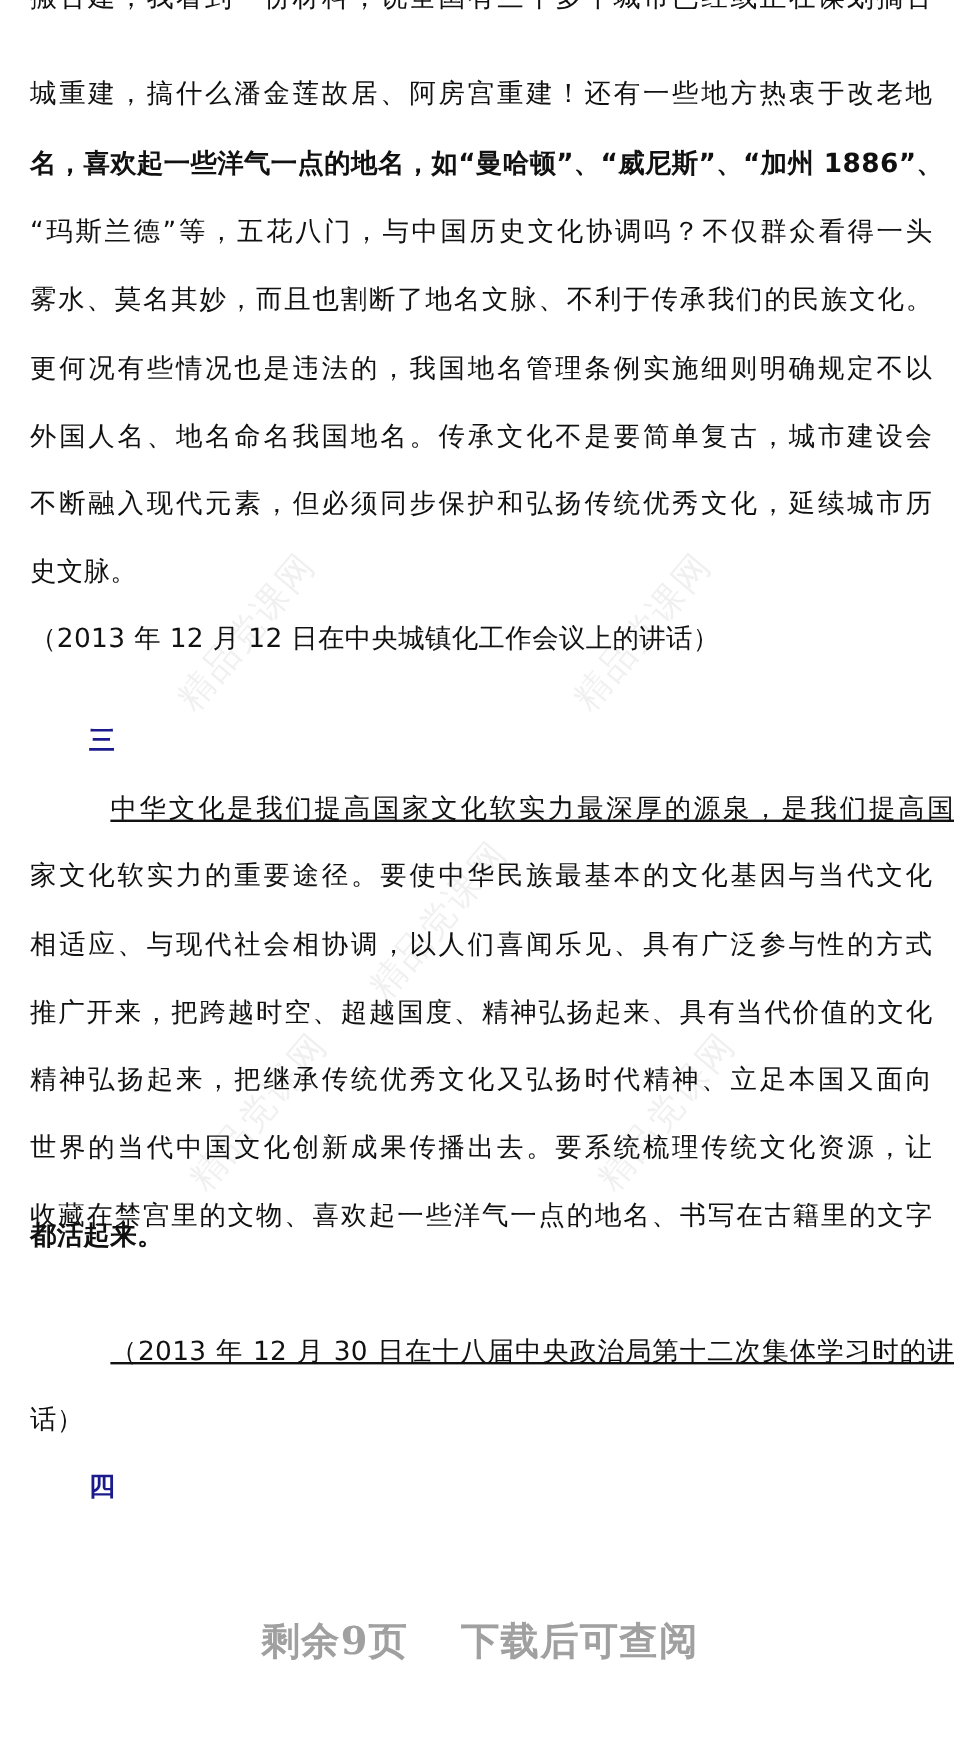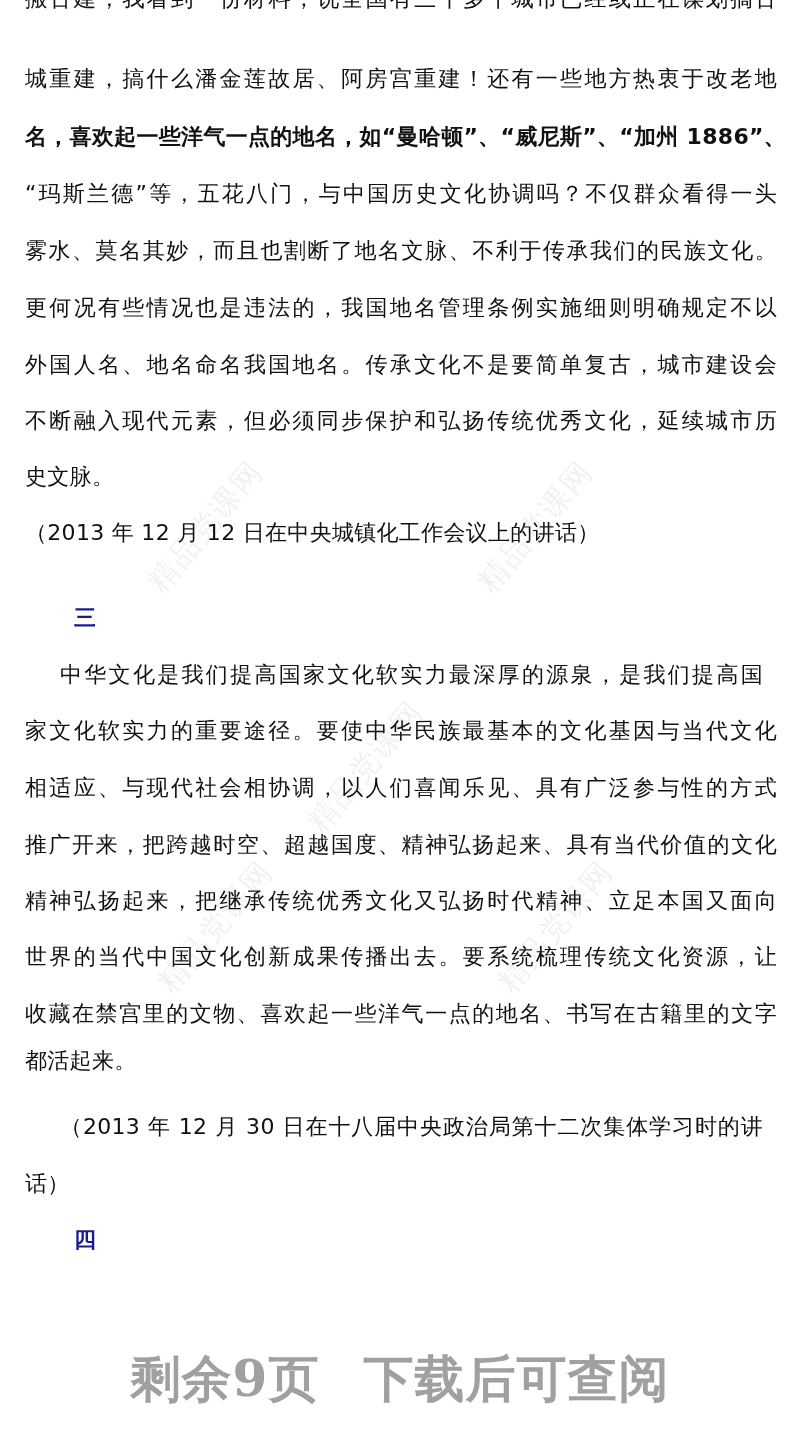--- a/index.html
+++ b/index.html
@@ -28,21 +28,21 @@
       width: 752px;
       font-size: 22px;
       line-height: 30px;
       white-space: nowrap;
       letter-spacing: 0.3px;
     }
     .line.justify {
       text-align: justify;
       text-align-last: justify;
     }
-    .line.indent { left: 60px; width: 703px; }
+    .line.indent { left: 92px; width: 703px; text-decoration: underline; }
     .line.right { text-align: left; }
     .cut-line {
       position: absolute;
       left: 25px;
       top: -17px;
       width: 752px;
       font-size: 22.5px;
       line-height: 30px;
       white-space: nowrap;
       text-align: justify;
@@ -65,21 +65,21 @@
       white-space: nowrap;
       letter-spacing: 2px;
       pointer-events: none;
     }
     .footer-banner {
       position: absolute;
       left: 0;
       top: 1346px;
       width: 800px;
       text-align: center;
-      font-size: 50px;
+      font-size: 32px;
       font-weight: bold;
       color: #a0a0a0;
       letter-spacing: 1px;
       font-family: "DejaVu Serif", "Liberation Serif", serif;
     }
     .footer-banner .gap { display: inline-block; width: 44px; }
   </style>
 </head>
 <body>
 
@@ -109,21 +109,21 @@
   <div class="section-heading" style="top:603px;">三</div>
 
   <div>
     <div class="line justify indent" style="top:660px;">中华文化是我们提高国家文化软实力最深厚的源泉，是我们提高国</div>
     <div class="line justify" style="top:716px;">家文化软实力的重要途径。要使中华民族最基本的文化基因与当代文化</div>
     <div class="line justify" style="top:773px;">相适应、与现代社会相协调，以人们喜闻乐见、具有广泛参与性的方式</div>
     <div class="line justify" style="top:830px;">推广开来，把跨越时空、超越国度、精神弘扬起来、具有当代价值的文化</div>
     <div class="line justify" style="top:886px;">精神弘扬起来，把继承传统优秀文化又弘扬时代精神、立足本国又面向</div>
     <div class="line justify" style="top:942px;">世界的当代中国文化创新成果传播出去。要系统梳理传统文化资源，让</div>
     <div class="line justify" style="top:999px;">收藏在禁宫里的文物、喜欢起一些洋气一点的地名、书写在古籍里的文字</div>
-    <div class="line" style="top:1046px;">都活起来。</div>
+    <div class="line" style="top:1016px;font-weight:bold;">都活起来。</div>
   </div>
 
   <div class="line justify indent" style="top:1112px;">（2013 年 12 月 30 日在十八届中央政治局第十二次集体学习时的讲</div>
   <div class="line right" style="top:1169px;">话）</div>
 
   <div class="section-heading" style="top:1225px;">四</div>
 
   <div class="footer-banner">
     <span>剩余9页</span><span class="gap"></span><span>下载后可查阅</span>
   </div>

